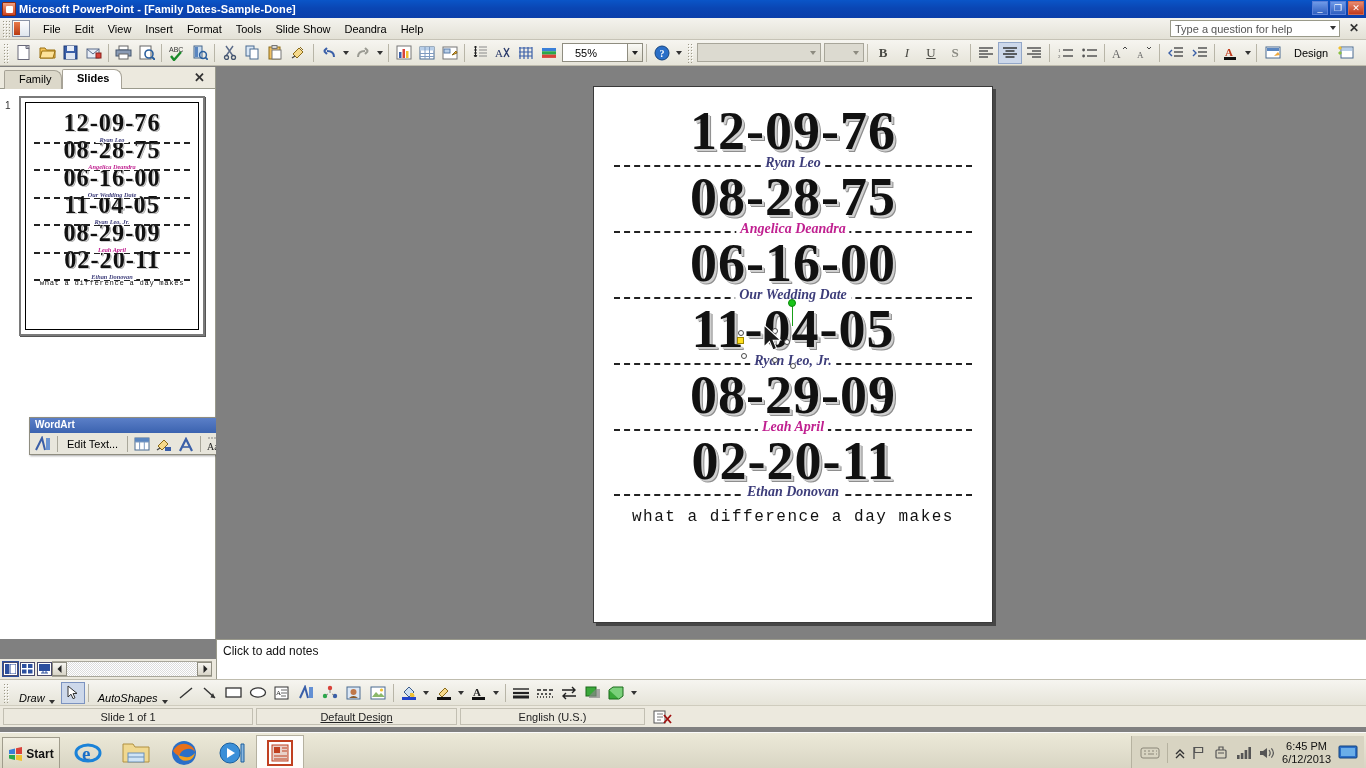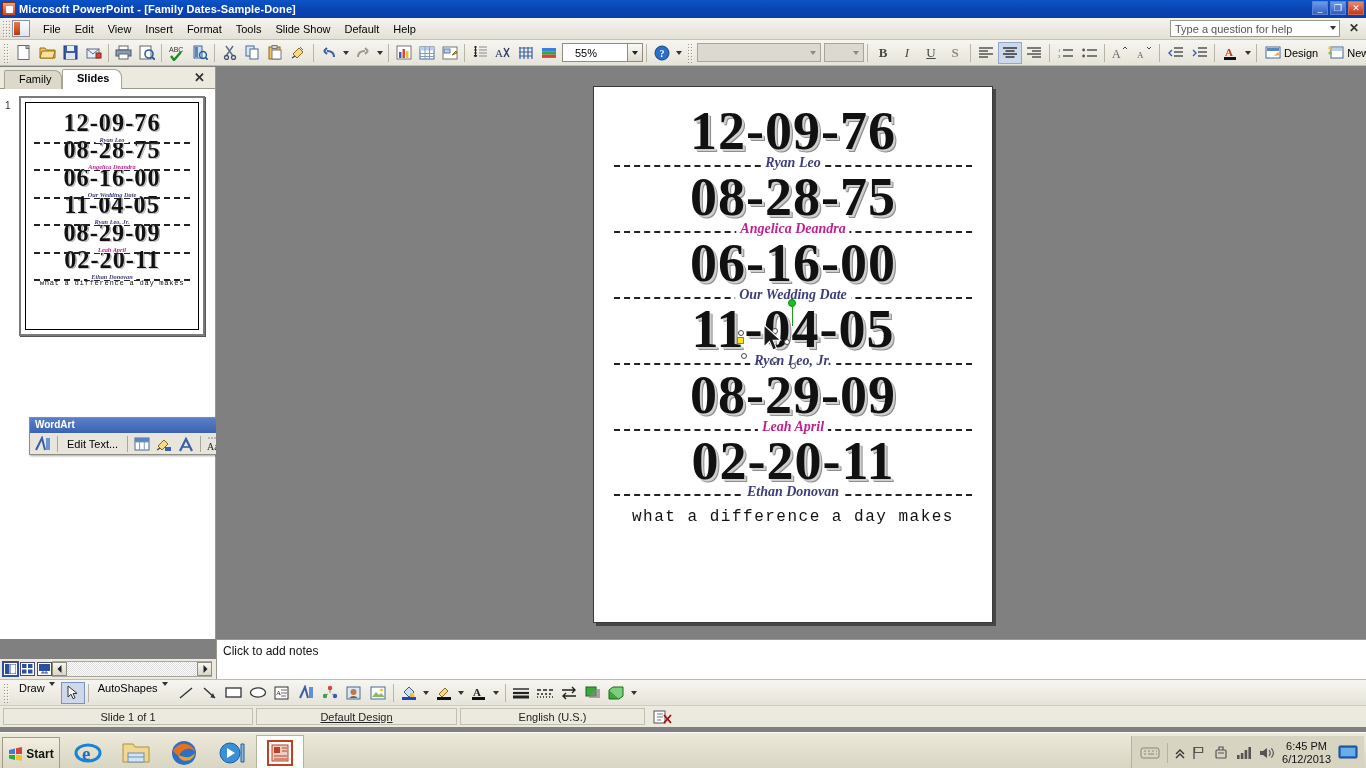--- a/index.html
+++ b/index.html
@@ -99,21 +99,21 @@
     display:flex; align-items:center; justify-content:center; flex:none; }
   .zoom-drop i { border-left:3px solid transparent; border-right:3px solid transparent; border-top:4px solid #222; }
   .fontbox {
     height:19px; border:1px solid #a8a69a; background:#dcdad0; display:flex; align-items:center;
     justify-content:flex-end; padding-right:2px; flex:none;
   }
   .fontbox i { border-left:3px solid transparent; border-right:3px solid transparent; border-top:4px solid #8d8b80; margin-right:2px; }
   .fmtbtn { width:24px;height:22px;display:flex;align-items:center;justify-content:center;flex:none;
     font-size:13px; color:#9a9a92; font-family:"Liberation Serif", serif; }
   .fmtbtn.on { background:#cdd8ea; border:1px solid #93a7c8; }
-  .labelbtn { display:flex; align-items:center; gap:3px; padding:0 5px; height:22px; font-size:11px; flex:none; }
+  .labelbtn { display:flex; align-items:center; gap:13px; padding:0 5px; height:22px; font-size:11px; flex:none; }
   .tb-overflow { width:11px;height:22px;display:flex;flex-direction:column;align-items:center;justify-content:center;flex:none;}
   .tb-overflow i{border-left:3px solid transparent;border-right:3px solid transparent;border-top:4px solid #333;}
 
   
   .leftpane {
     position:absolute; left:0; top:67px; width:216px; height:572px;
     background:#ffffff; border-right:1px solid #9a9a8c;
   }
   .tabs { position:relative; height:22px; background:#ece9de; border-bottom:1px solid #9a9a8c; }
   .tab {
@@ -215,21 +215,21 @@
     display:flex;align-items:center;justify-content:center; }
 
   
   .drawbar {
     position:absolute; left:0; top:679px; width:1366px; height:26px;
     background: linear-gradient(to bottom,#f6f5f0,#e6e4d9);
     border-top:1px solid #bfbcae; display:flex; align-items:center;
   }
   .dbtn { width:24px;height:22px;display:flex;align-items:center;justify-content:center;flex:none; }
   .dbtn.sel { background:#cdd8ea; border:1px solid #7c93c0; }
-  .dlabel { display:flex; align-items:flex-start; gap:4px; padding:0 6px; height:22px; font-size:11px; flex:none; }
+  .dlabel { display:flex; align-items:flex-end; gap:4px; padding:0 6px; height:22px; font-size:11px; flex:none;font-style:italic; }
 
   
   .statusbar {
     position:absolute; left:0; top:705px; width:1366px; height:22px;
     background:#ece9de; border-top:1px solid #cfccbe; display:flex; align-items:center;
   }
   .sb-cell {
     height:17px; border:1px solid #c2bfb2; background:#ece9de; display:flex;
     align-items:center; justify-content:center; font-size:11px; color:#222; margin-left:3px;
   }
@@ -279,21 +279,21 @@
   <div class="menubar">
     <div class="mb-grip"></div>
     <div class="mb-app-icon"></div>
     <div class="menu-item">File</div>
     <div class="menu-item">Edit</div>
     <div class="menu-item">View</div>
     <div class="menu-item">Insert</div>
     <div class="menu-item">Format</div>
     <div class="menu-item">Tools</div>
     <div class="menu-item">Slide Show</div>
-    <div class="menu-item">Default</div>
+    <div class="menu-item">Deandra</div>
     <div class="menu-item">Help</div>
     <div class="help-box">
       <span>Type a question for help</span>
       <span class="cv"></span>
     </div>
     <div class="help-x">✕</div>
   </div>
 
   <div class="toolbar">
     <div class="tb-grip"></div>

